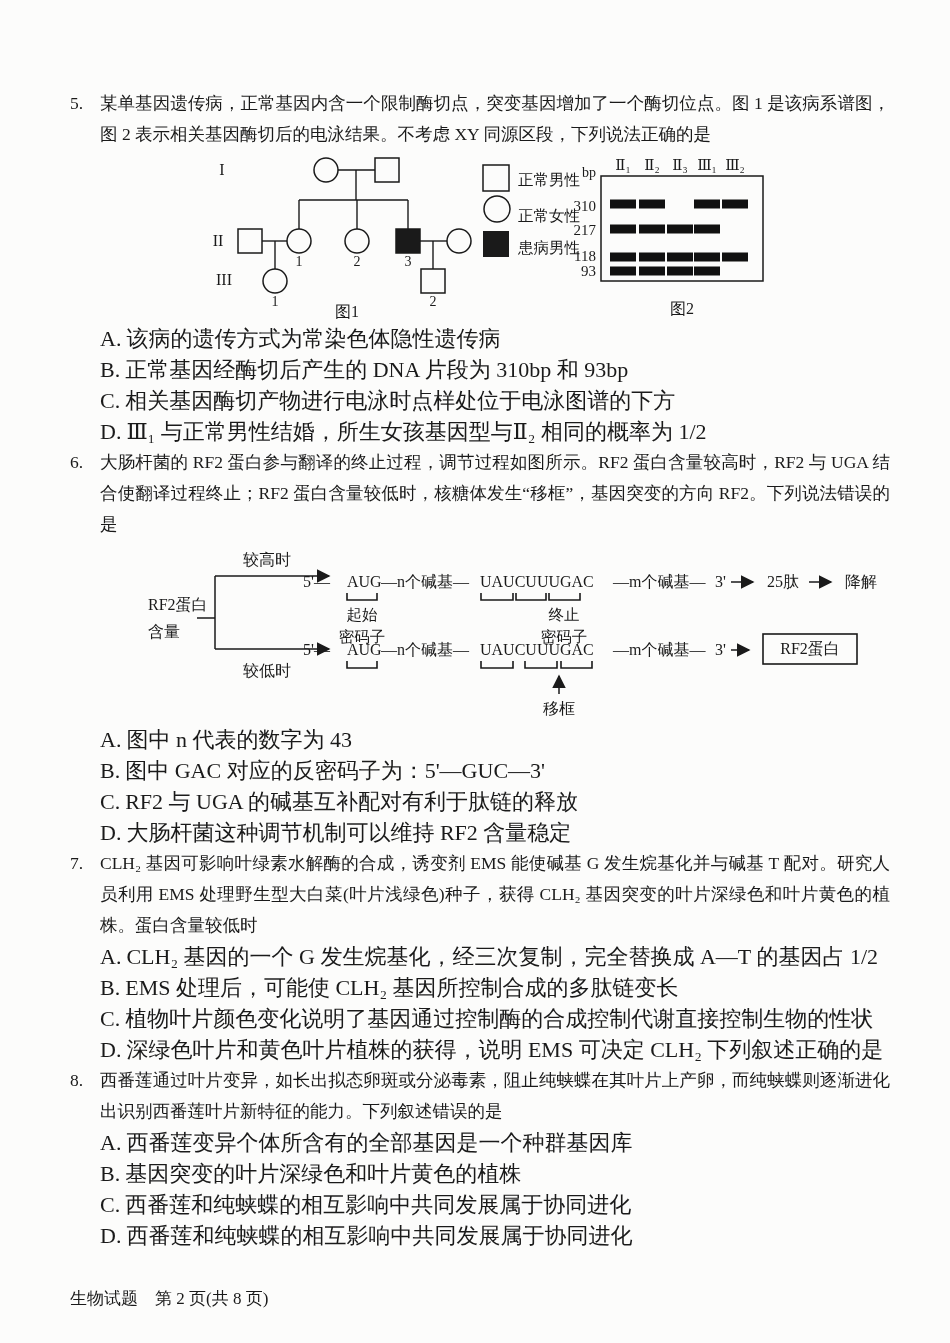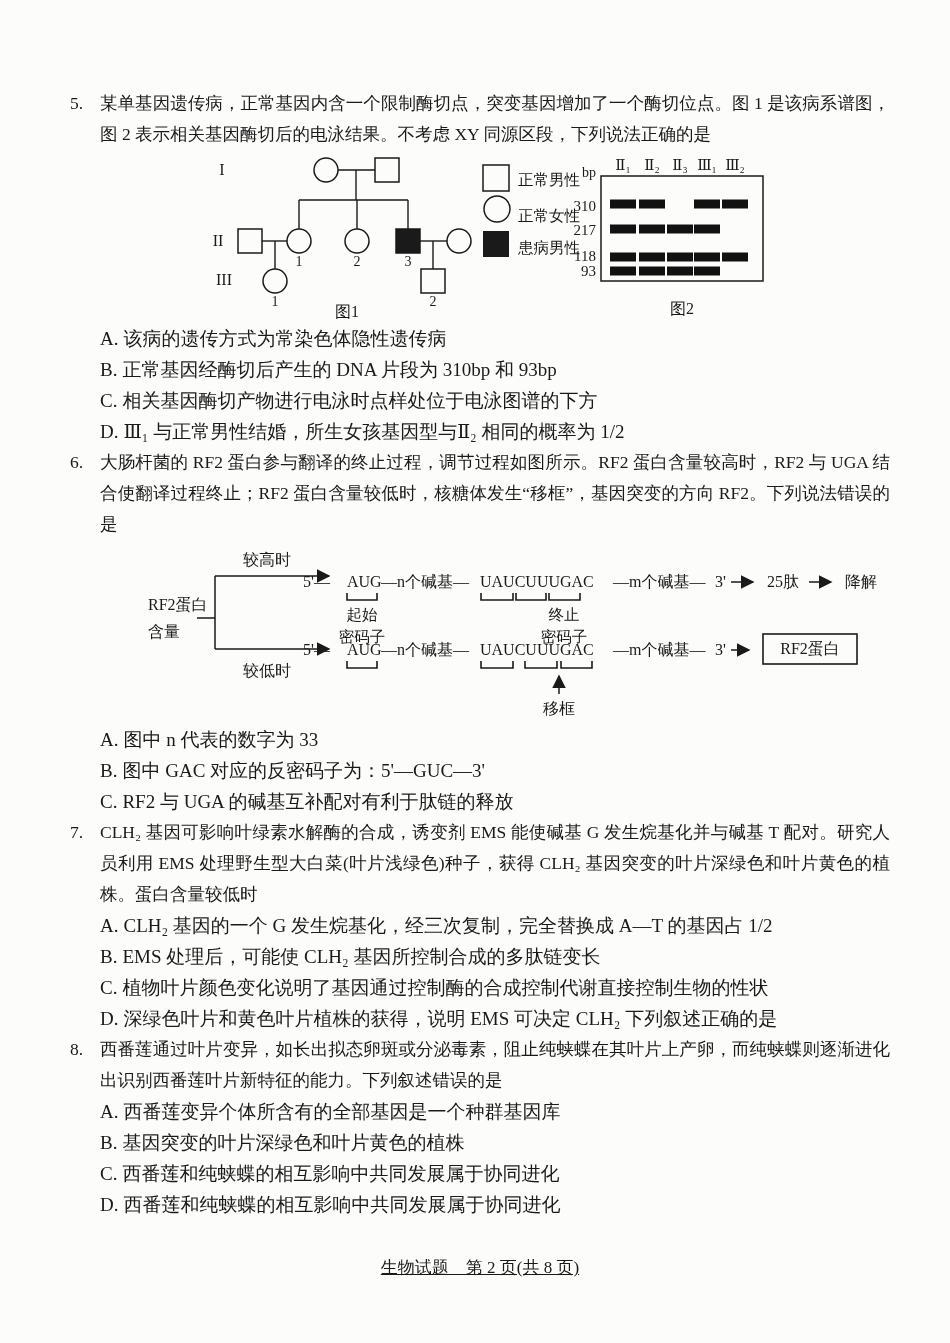--- a/index.html
+++ b/index.html
@@ -4,27 +4,27 @@
 <style>
   html,body{margin:0;padding:0;}
   body{
     width:950px;height:1343px;background:#fcfcfb;color:#1a1a1a;
     font-family:"Liberation Serif","DejaVu Serif",serif;overflow:hidden;
   }
   .page{box-sizing:border-box;width:950px;height:1343px;padding:88px 60px 0 70px;}
   .stem{display:flex;font-size:17.5px;line-height:31px;}
   .qnum{flex:0 0 30px;}
   .qtext{flex:1;text-align:justify;font-family:Liberation Serif, serif;}
-  .opts{padding-left:30px;font-size:19px;line-height:31px;}
+  .opts{padding-left:30px;font-size:22px;line-height:31px;}
   .opt{white-space:nowrap;overflow:hidden;}
   .optlabel{margin-right:5px;}
   .figwrap{margin:3px 0 2px -10px;line-height:0;}
   .rf2wrap{margin:2px 0 2px -15px;line-height:0;}
   svg text{font-family:"Liberation Serif","DejaVu Serif",serif;fill:#1a1a1a;}
-  .footer{text-align:center;font-size:17px;margin-top:36px;line-height:24px;text-decoration:underline;}
+  .footer{text-align:left;font-size:17px;margin-top:36px;line-height:24px;}
 </style>
 </head>
 <body>
 
 <div class="page">
 
   <div class="stem">
     <span class="qnum">5.</span>
     <span class="qtext">某单基因遗传病，正常基因内含一个限制酶切点，突变基因增加了一个酶切位点。图 1 是该病系谱图，图 2 表示相关基因酶切后的电泳结果。不考虑 XY 同源区段，下列说法正确的是</span>
   </div>
@@ -163,23 +163,24 @@
       </g>
       <line x1="504" y1="152" x2="504" y2="134" stroke="#1a1a1a" stroke-width="1.5" marker-end="url(#arr)"></line>
       <text x="504" y="172" font-size="16" text-anchor="middle">移框</text>
       <line x1="676" y1="108" x2="694" y2="108" stroke="#1a1a1a" stroke-width="1.5" marker-end="url(#arr)"></line>
       <rect x="708" y="92" width="94" height="30" fill="none" stroke="#1a1a1a" stroke-width="1.6"></rect>
       <text x="755" y="112" font-size="16" text-anchor="middle">RF2蛋白</text>
     </svg>
   </div>
 
   <div class="opts">
-    <div class="opt"><span class="optlabel">A.</span><span>图中 n 代表的数字为 33</span></div>
+    <div class="opt"><span class="optlabel">A.</span><span>图中 n 代表的数字为 43</span></div>
     <div class="opt"><span class="optlabel">B.</span><span>图中 GAC 对应的反密码子为：5'—GUC—3'</span></div>
     <div class="opt"><span class="optlabel">C.</span><span>RF2 与 UGA 的碱基互补配对有利于肽链的释放</span></div>
+    <div class="opt"><span class="optlabel">D.</span><span>大肠杆菌这种调节机制可以维持 RF2 含量稳定</span></div>
   </div>
 
   <div class="stem">
     <span class="qnum">7.</span>
     <span class="qtext">CLH₂ 基因可影响叶绿素水解酶的合成，诱变剂 EMS 能使碱基 G 发生烷基化并与碱基 T 配对。研究人员利用 EMS 处理野生型大白菜(叶片浅绿色)种子，获得 CLH₂ 基因突变的叶片深绿色和叶片黄色的植株。蛋白含量较低时</span>
   </div>
   <div class="opts">
     <div class="opt"><span class="optlabel">A.</span><span>CLH₂ 基因的一个 G 发生烷基化，经三次复制，完全替换成 A—T 的基因占 1/2</span></div>
     <div class="opt"><span class="optlabel">B.</span><span>EMS 处理后，可能使 CLH₂ 基因所控制合成的多肽链变长</span></div>
     <div class="opt"><span class="optlabel">C.</span><span>植物叶片颜色变化说明了基因通过控制酶的合成控制代谢直接控制生物的性状</span></div>

